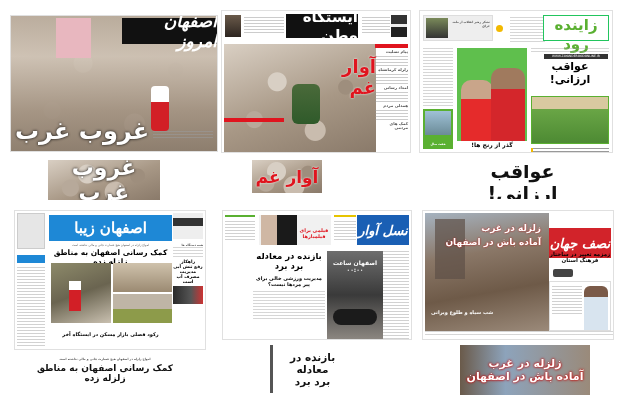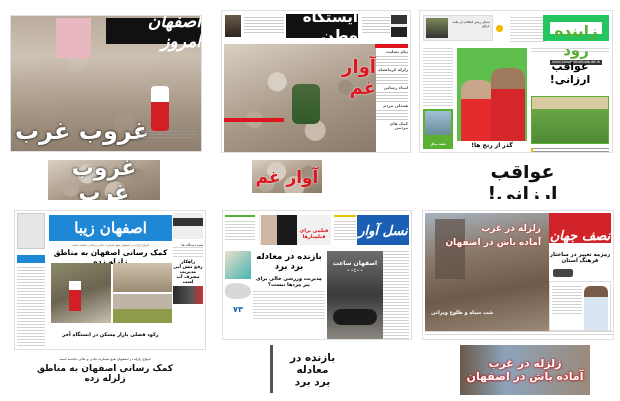--- a/index.html
+++ b/index.html
@@ -13,21 +13,21 @@
   .rubble { background:
       radial-gradient(circle at 20% 70%, #b7a99a 0 8px, transparent 9px),
       radial-gradient(circle at 60% 80%, #c9bcae 0 10px, transparent 11px),
       radial-gradient(circle at 80% 40%, #9e8e7d 0 7px, transparent 8px),
       radial-gradient(circle at 35% 35%, #d8cfc4 0 9px, transparent 10px),
       linear-gradient(160deg, #d9cfc3, #a89886 55%, #8a7a6a); }
 </style>
 </head>
 <body>
 
-<div class="paper rubble" style="left:10px;top:15px;width:192px;height:137px;">
+<div class="paper rubble" style="left:10px;top:15px;width:208px;height:137px;">
   <div style="position:absolute;left:0;top:0;width:100%;height:100%;background:linear-gradient(180deg,#b8aa9a 0,#cfc3b5 30%,#a59584 70%,#8d7e6e);opacity:.9;"></div>
   <div style="position:absolute;left:45px;top:2px;width:35px;height:40px;background:#e8b7bf;"></div>
   <div style="position:absolute;right:0;top:2px;width:95px;height:26px;background:#111;display:flex;align-items:center;justify-content:center;">
     <span class="rtl" style="color:#fff;font-size:17px;font-weight:bold;font-style:italic;font-family:'DejaVu Serif',serif;">اصفهان امروز</span>
   </div>
   <div style="position:absolute;left:140px;top:70px;width:18px;height:45px;background:linear-gradient(#fff 0 35%,#d21f26 35%);border-radius:4px;"></div>
   <div class="rtl" style="position:absolute;left:4px;bottom:6px;color:#fff;font-size:24px;font-weight:bold;text-shadow:0 0 3px #000;">غروب غرب</div>
   <div class="lines" style="position:absolute;right:4px;bottom:12px;width:60px;height:8px;opacity:.6;"></div>
 </div>
 <div class="snip rubble" style="left:48px;top:160px;width:112px;height:40px;">
@@ -68,21 +68,21 @@
 
 <div class="paper" style="left:419px;top:10px;width:194px;height:143px;background:#fff;">
   <div style="position:absolute;left:3px;top:4px;width:70px;height:26px;background:#eee;border:1px solid #ddd;">
     <div style="position:absolute;left:2px;top:2px;width:22px;height:20px;background:linear-gradient(#7a8a5a,#333);"></div>
     <div class="tiny rtl" style="position:absolute;right:2px;top:4px;width:40px;font-weight:bold;">تشکر رهبر انقلاب از ملت عراق</div>
   </div>
   <div style="position:absolute;left:76px;top:14px;width:7px;height:7px;border-radius:50%;background:#f2b900;"></div>
   <div style="position:absolute;left:90px;top:6px;width:35px;height:26px;">
     <div class="lines" style="height:26px;opacity:.4;"></div>
   </div>
-  <div style="position:absolute;right:3px;top:4px;width:66px;height:26px;background:#fff;border:7px solid #22c55e;">
+  <div style="position:absolute;right:3px;top:4px;width:66px;height:26px;background:#fff;border:1px solid #22c55e;">
     <div class="rtl" style="color:#5ab031;font-size:15px;font-weight:bold;text-align:center;line-height:19px;">زاینده رود</div>
     <div style="background:#333;color:#fff;font-size:3px;text-align:center;height:5px;line-height:5px;">WWW.ZAYANDEROODONLINE.IR</div>
   </div>
   <div style="position:absolute;left:3px;top:37px;width:30px;height:100px;">
     <div class="lines" style="height:58px;opacity:.4;"></div>
     <div style="margin-top:3px;height:40px;background:#5ab031;position:relative;">
       <div style="position:absolute;left:2px;top:2px;right:2px;height:24px;background:linear-gradient(#9fc1d6,#6b8b97);"></div>
       <div class="tiny rtl" style="position:absolute;bottom:3px;width:100%;text-align:center;color:#fff;font-weight:bold;">هفت سال</div>
     </div>
   </div>
@@ -142,25 +142,20 @@
   <div style="position:absolute;left:36px;top:4px;width:72px;height:30px;background:#f1f1f1;">
     <div style="position:absolute;left:2px;top:0;width:36px;height:30px;background:linear-gradient(90deg,#cfb7a4 0 45%,#1a1a1a 45%);"></div>
     <div class="rtl" style="position:absolute;right:2px;top:12px;width:30px;text-align:center;color:#e0141e;font-size:5px;font-weight:bold;">فیلمی برای فیلمبازها</div>
   </div>
   <div style="position:absolute;left:111px;top:4px;width:22px;height:30px;border-top:2px solid #e6c400;">
     <div class="lines" style="height:20px;margin-top:4px;opacity:.45;"></div>
   </div>
   <div style="position:absolute;right:2px;top:4px;width:52px;height:30px;background:#1a5fb4;display:flex;align-items:center;justify-content:center;">
     <span class="rtl" style="color:#fff;font-size:13px;font-weight:bold;font-style:italic;">نسل آوار</span>
   </div>
-  <div style="position:absolute;left:2px;top:40px;width:26px;height:88px;">
-    <div style="height:28px;background:linear-gradient(135deg,#e8e0c9,#4ab3b3);"></div>
-    <div style="margin-top:4px;height:16px;background:#d8d8d8;border-radius:40% 60% 50% 40%;"></div>
-    <div style="margin-top:6px;text-align:center;color:#1a5fb4;font-size:8px;font-weight:bold;">۷۳</div>
-  </div>
   <div style="position:absolute;left:30px;top:40px;width:72px;height:88px;">
     <div class="rtl" style="font-size:8.5px;font-weight:bold;text-align:center;">بازنده در معادله</div>
     <div class="rtl" style="font-size:8.5px;font-weight:bold;text-align:center;">برد برد</div>
     <div class="rtl" style="margin-top:4px;font-size:5px;font-weight:bold;text-align:center;">مدیریت ورزشی خالی برای پیر مردها نیست؟</div>
     <div class="lines" style="margin-top:4px;height:28px;opacity:.4;"></div>
   </div>
   <div style="position:absolute;left:104px;top:40px;width:56px;height:88px;background:linear-gradient(#6e6e6e,#3a3a3a 50%,#8b8680);">
     <div class="rtl" style="color:#fff;font-size:6px;font-weight:bold;text-align:center;margin-top:8px;">اصفهان ساعت ۰۰:۰۰</div>
     <div style="position:absolute;left:6px;bottom:14px;width:44px;height:16px;background:#1b1b1b;border-radius:8px;"></div>
   </div>
@@ -171,21 +166,21 @@
   <span style="font-size:10.5px;color:#111;">برد برد</span>
 </div>
 
 <div class="paper" style="left:422px;top:210px;width:192px;height:130px;background:#fff;">
   <div style="position:absolute;left:2px;top:2px;width:124px;height:118px;background:linear-gradient(170deg,#a6b3c0 0,#8a7767 35%,#6e5a48 65%,#9b8a7a);">
     <div style="position:absolute;left:10px;top:6px;width:30px;height:60px;background:#5e5047;opacity:.7;"></div>
     <div class="rtl" style="position:absolute;right:8px;top:10px;color:#fff;font-size:9px;font-weight:bold;text-shadow:0 0 2px #c00;">زلزله در غرب</div>
     <div class="rtl" style="position:absolute;right:8px;top:24px;color:#fff;font-size:9px;font-weight:bold;text-shadow:0 0 2px #c00;">آماده باش در اصفهان</div>
     <div class="rtl" style="position:absolute;left:6px;bottom:16px;color:#fff;font-size:5px;font-weight:bold;">شب سیاه و طلوع ویرانی</div>
   </div>
-  <div style="position:absolute;right:2px;top:2px;width:62px;height:30px;background:#d2232a;display:flex;align-items:flex-end;justify-content:center;">
+  <div style="position:absolute;right:2px;top:17px;width:62px;height:30px;background:#d2232a;display:flex;align-items:center;justify-content:center;">
     <span class="rtl" style="color:#fff;font-size:13px;font-weight:bold;font-style:italic;">نصف جهان</span>
   </div>
   <div class="rtl" style="position:absolute;right:2px;top:40px;width:62px;text-align:center;font-size:5.5px;font-weight:bold;">زمزمه تغییر در ساختار فرهنگ استان</div>
   <div style="position:absolute;right:40px;top:58px;width:20px;height:8px;background:#444;border-radius:2px;"></div>
   <div style="position:absolute;right:2px;top:70px;width:62px;height:50px;border:1px solid #ddd;">
     <div class="lines" style="position:absolute;left:2px;top:4px;width:30px;height:30px;opacity:.45;"></div>
     <div style="position:absolute;right:2px;top:4px;width:24px;height:44px;background:linear-gradient(#7a5a48 0 25%,#d8e4ef 25%);border-radius:6px 6px 0 0;"></div>
   </div>
   <div class="lines" style="position:absolute;left:2px;bottom:2px;width:188px;height:6px;opacity:.4;"></div>
 </div>

